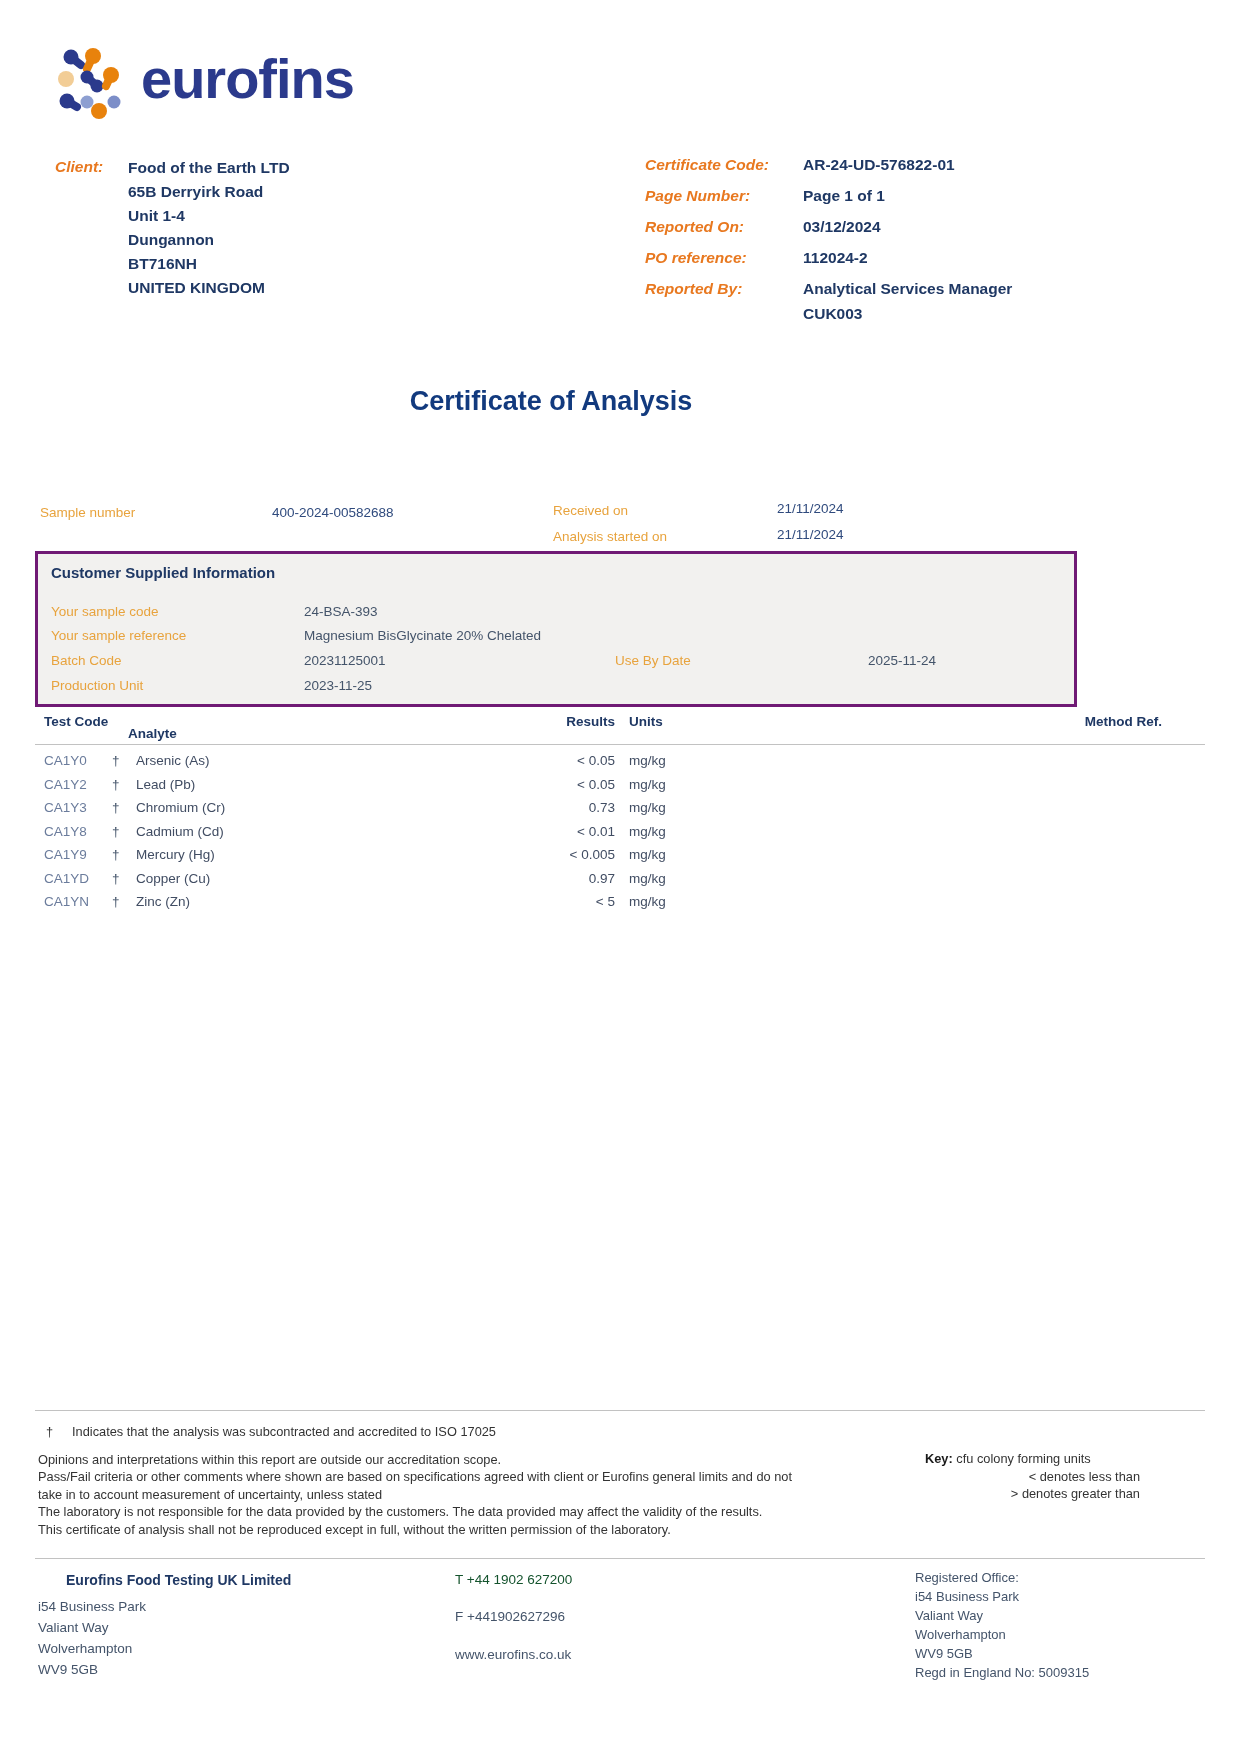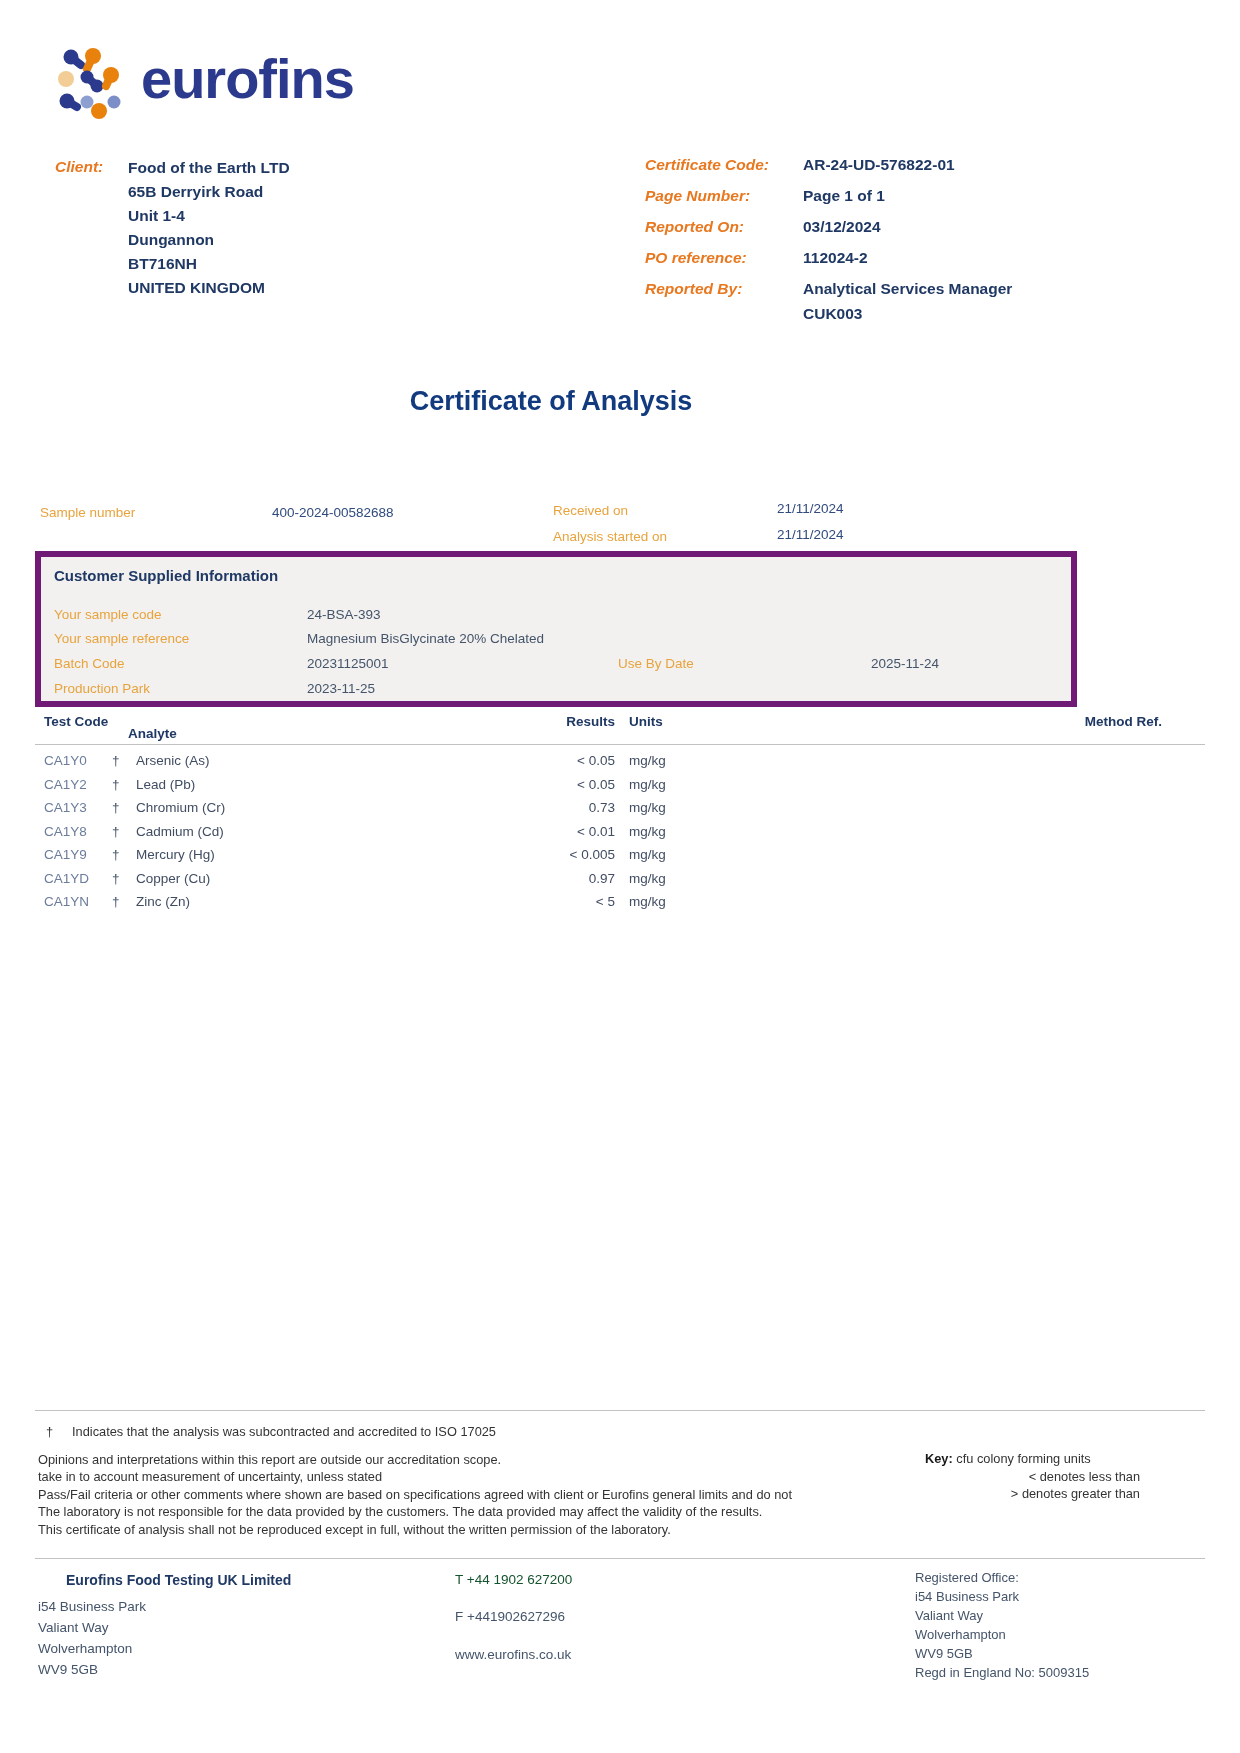--- a/index.html
+++ b/index.html
@@ -30,21 +30,21 @@
   .val-gray   { color:#44546A; font-size:13.5px; }
   #sample-label   { left:40px;  top:505px; }
   #sample-value   { left:272px; top:505px; }
   #received-label { left:553px; top:503px; }
   #received-value { left:777px; top:501px; }
   #analysis-label { left:553px; top:529px; }
   #analysis-value { left:777px; top:527px; }
 
   
   #cust-box { left:35px; top:551px; width:1042px; height:156px;
-              background:#F2F1EF; border:6px solid #701a75; }
+              background:#F2F1EF; border:3px solid #701a75; }
   #cust-box .abs { position:absolute; }
   #cust-title { left:13px; top:10px; font-size:15px; font-weight:bold; color:#1F3864; }
   .c-l1 { left:13px; }  .c-v1 { left:266px; }
   .c-l2 { left:577px; } .c-v2 { left:830px; }
   .row-a { top:50px; } .row-b { top:74px; } .row-c { top:99px; } .row-d { top:124px; }
 
   
   .th { font-size:13.5px; font-weight:bold; color:#1F3864; }
   #th-code    { left:44px;  top:714px; }
   #th-analyte { left:128px; top:714px;margin-top:12px; }
@@ -143,21 +143,21 @@
   <div class="abs" id="cust-box">
     <div class="abs" id="cust-title">Customer Supplied Information</div>
     <div class="abs lbl-orange c-l1 row-a">Your sample code</div>
     <div class="abs val-gray   c-v1 row-a">24-BSA-393</div>
     <div class="abs lbl-orange c-l1 row-b">Your sample reference</div>
     <div class="abs val-gray   c-v1 row-b">Magnesium BisGlycinate 20% Chelated</div>
     <div class="abs lbl-orange c-l1 row-c">Batch Code</div>
     <div class="abs val-gray   c-v1 row-c">20231125001</div>
     <div class="abs lbl-orange c-l2 row-c">Use By Date</div>
     <div class="abs val-gray   c-v2 row-c">2025-11-24</div>
-    <div class="abs lbl-orange c-l1 row-d">Production Park</div>
+    <div class="abs lbl-orange c-l1 row-d">Production Unit</div>
     <div class="abs val-gray   c-v1 row-d">2023-11-25</div>
   </div>
 
   <div class="abs th" id="th-code">Test Code</div>
   <div class="abs th" id="th-analyte">Analyte</div>
   <div class="abs th" id="th-results">Results</div>
   <div class="abs th" id="th-units">Units</div>
   <div class="abs th" id="th-method">Method Ref.</div>
   <div class="rule" id="rule-head"></div>
 
@@ -211,22 +211,22 @@
       <span class="t-result">&lt; 5</span>
       <span class="t-units">mg/kg</span>
     </div>
   </div>
 
   <div class="rule" id="rule-foot1"></div>
   <div class="abs" id="fn-dagger">†</div>
   <div class="abs" id="fn-note">Indicates that the analysis was subcontracted and accredited to ISO 17025</div>
   <div class="abs" id="fn-para">
     <div>Opinions and interpretations within this report are outside our accreditation scope.</div>
+    <div>Pass/Fail criteria or other comments where shown are based on specifications agreed with client or Eurofins general limits and do not</div>
     <div>take in to account measurement of uncertainty, unless stated</div>
-    <div>Pass/Fail criteria or other comments where shown are based on specifications agreed with client or Eurofins general limits and do not</div>
     <div>The laboratory is not responsible for the data provided by the customers. The data provided may affect the validity of the results.</div>
     <div>This certificate of analysis shall not be reproduced except in full, without the written permission of the laboratory.</div>
   </div>
 
   <div class="abs" id="key-block">
     <div id="key-line1"><b>Key:</b> <span>cfu colony forming units</span></div>
     <div id="key-line2">&lt; denotes less than</div>
     <div id="key-line3">&gt; denotes greater than</div>
   </div>
 

